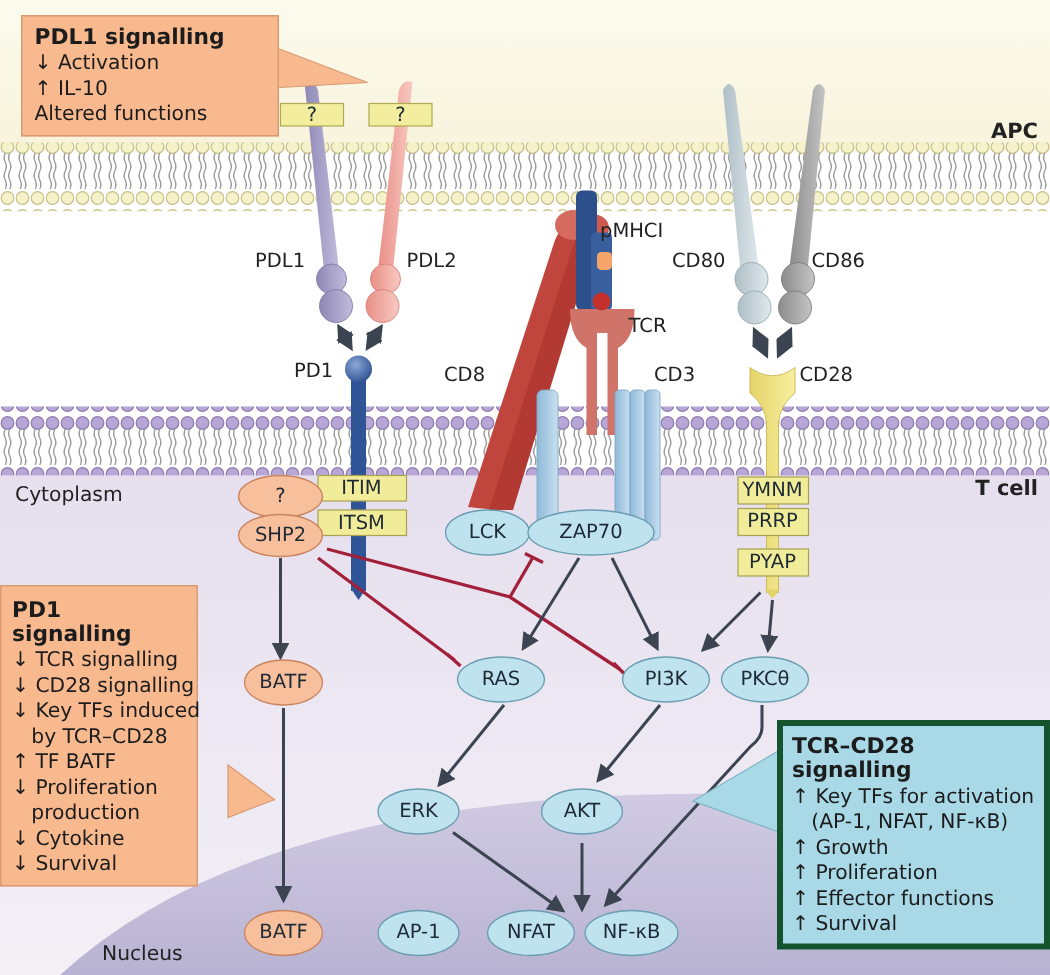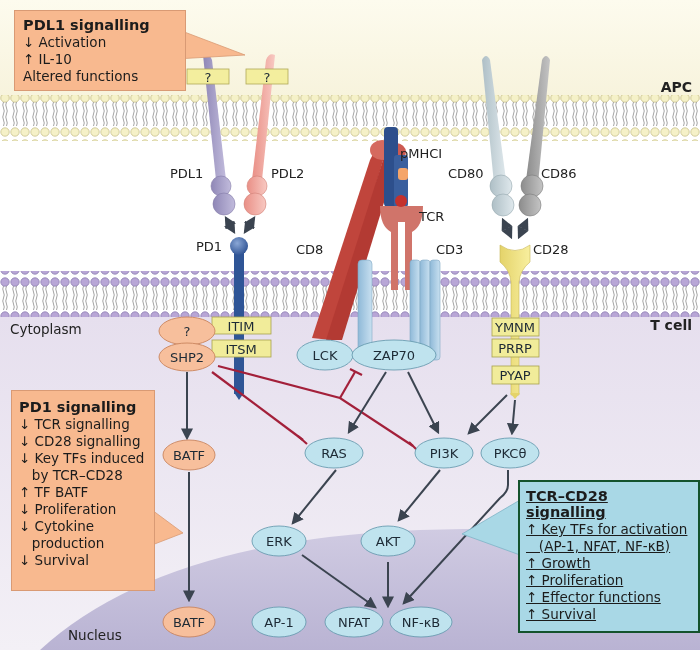--- a/index.html
+++ b/index.html
@@ -4,21 +4,21 @@
   <style>
     html, body { margin: 0; padding: 0; }
     body { width: 700px; height: 650px; position: relative; overflow: hidden; background: #ffffff; font-family: "DejaVu Sans", sans-serif; }
     #diagram { position: absolute; left: 0; top: 0; width: 700px; height: 650px; }
     .lbl { font-family: "DejaVu Sans", sans-serif; fill: #222; }
     .node-text { font-family: "DejaVu Sans", sans-serif; font-size: 13px; fill: #1d2a35; text-anchor: middle; dominant-baseline: central; }
     .box { position: absolute; font-family: "DejaVu Sans", sans-serif; color: #1c1c1c; box-sizing: border-box; }
     .box .title { font-weight: bold; font-size: 14.5px; margin-bottom: 1px; }
     .box .item { font-size: 13.5px; line-height: 17px; white-space: pre; }
     .box-orange { background: #f8b98f; border: 1px solid #d99a74; }
-    .box-blue { background: #a9d8e6; border: 2px solid #14532d; text-decoration: underline; }
+    .box-blue { background: #a9d8e6; border: 4px solid #14532d; }
   </style>
 </head>
 <body>
 
 <svg id="diagram" viewBox="0 0 700 650" xmlns="http://www.w3.org/2000/svg">
   <defs>
     <linearGradient id="apcBg" x1="0" y1="0" x2="0" y2="1">
       <stop offset="0" stop-color="#fdfbee"></stop>
       <stop offset="1" stop-color="#f7f3dc"></stop>
     </linearGradient>
@@ -276,30 +276,30 @@
   <path d="M520 500 L462 534 L520 555 Z" fill="#a9d8e6" stroke="#7fb4c6" stroke-width="0.8"></path>
 </svg>
 
 <div class="box box-orange" style="left:14px; top:10px; width:172px; height:81px; padding:6px 8px;">
   <div class="title">PDL1 signalling</div>
   <div class="item">↓ Activation</div>
   <div class="item">↑ IL-10</div>
   <div class="item">Altered functions</div>
 </div>
 
-<div class="box box-orange" style="left:11px; top:390px; width:144px; height:201px; padding:8px 7px;">
+<div class="box box-orange" style="left:0; top:390px; width:132px; height:201px; padding:8px 7px;">
   <div class="title">PD1 signalling</div>
   <div class="item">↓ TCR signalling</div>
   <div class="item">↓ CD28 signalling</div>
   <div class="item">↓ Key TFs induced</div>
   <div class="item">   by TCR–CD28</div>
   <div class="item">↑ TF BATF</div>
   <div class="item">↓ Proliferation</div>
+  <div class="item">   production</div>
   <div class="item">↓ Cytokine</div>
-  <div class="item">   production</div>
   <div class="item">↓ Survival</div>
 </div>
 
 <div class="box box-blue" style="left:518px; top:480px; width:182px; height:153px; padding:6px 6px;">
   <div class="title">TCR–CD28 signalling</div>
   <div class="item">↑ Key TFs for activation</div>
   <div class="item">   (AP-1, NFAT, NF-κB)</div>
   <div class="item">↑ Growth</div>
   <div class="item">↑ Proliferation</div>
   <div class="item">↑ Effector functions</div>

